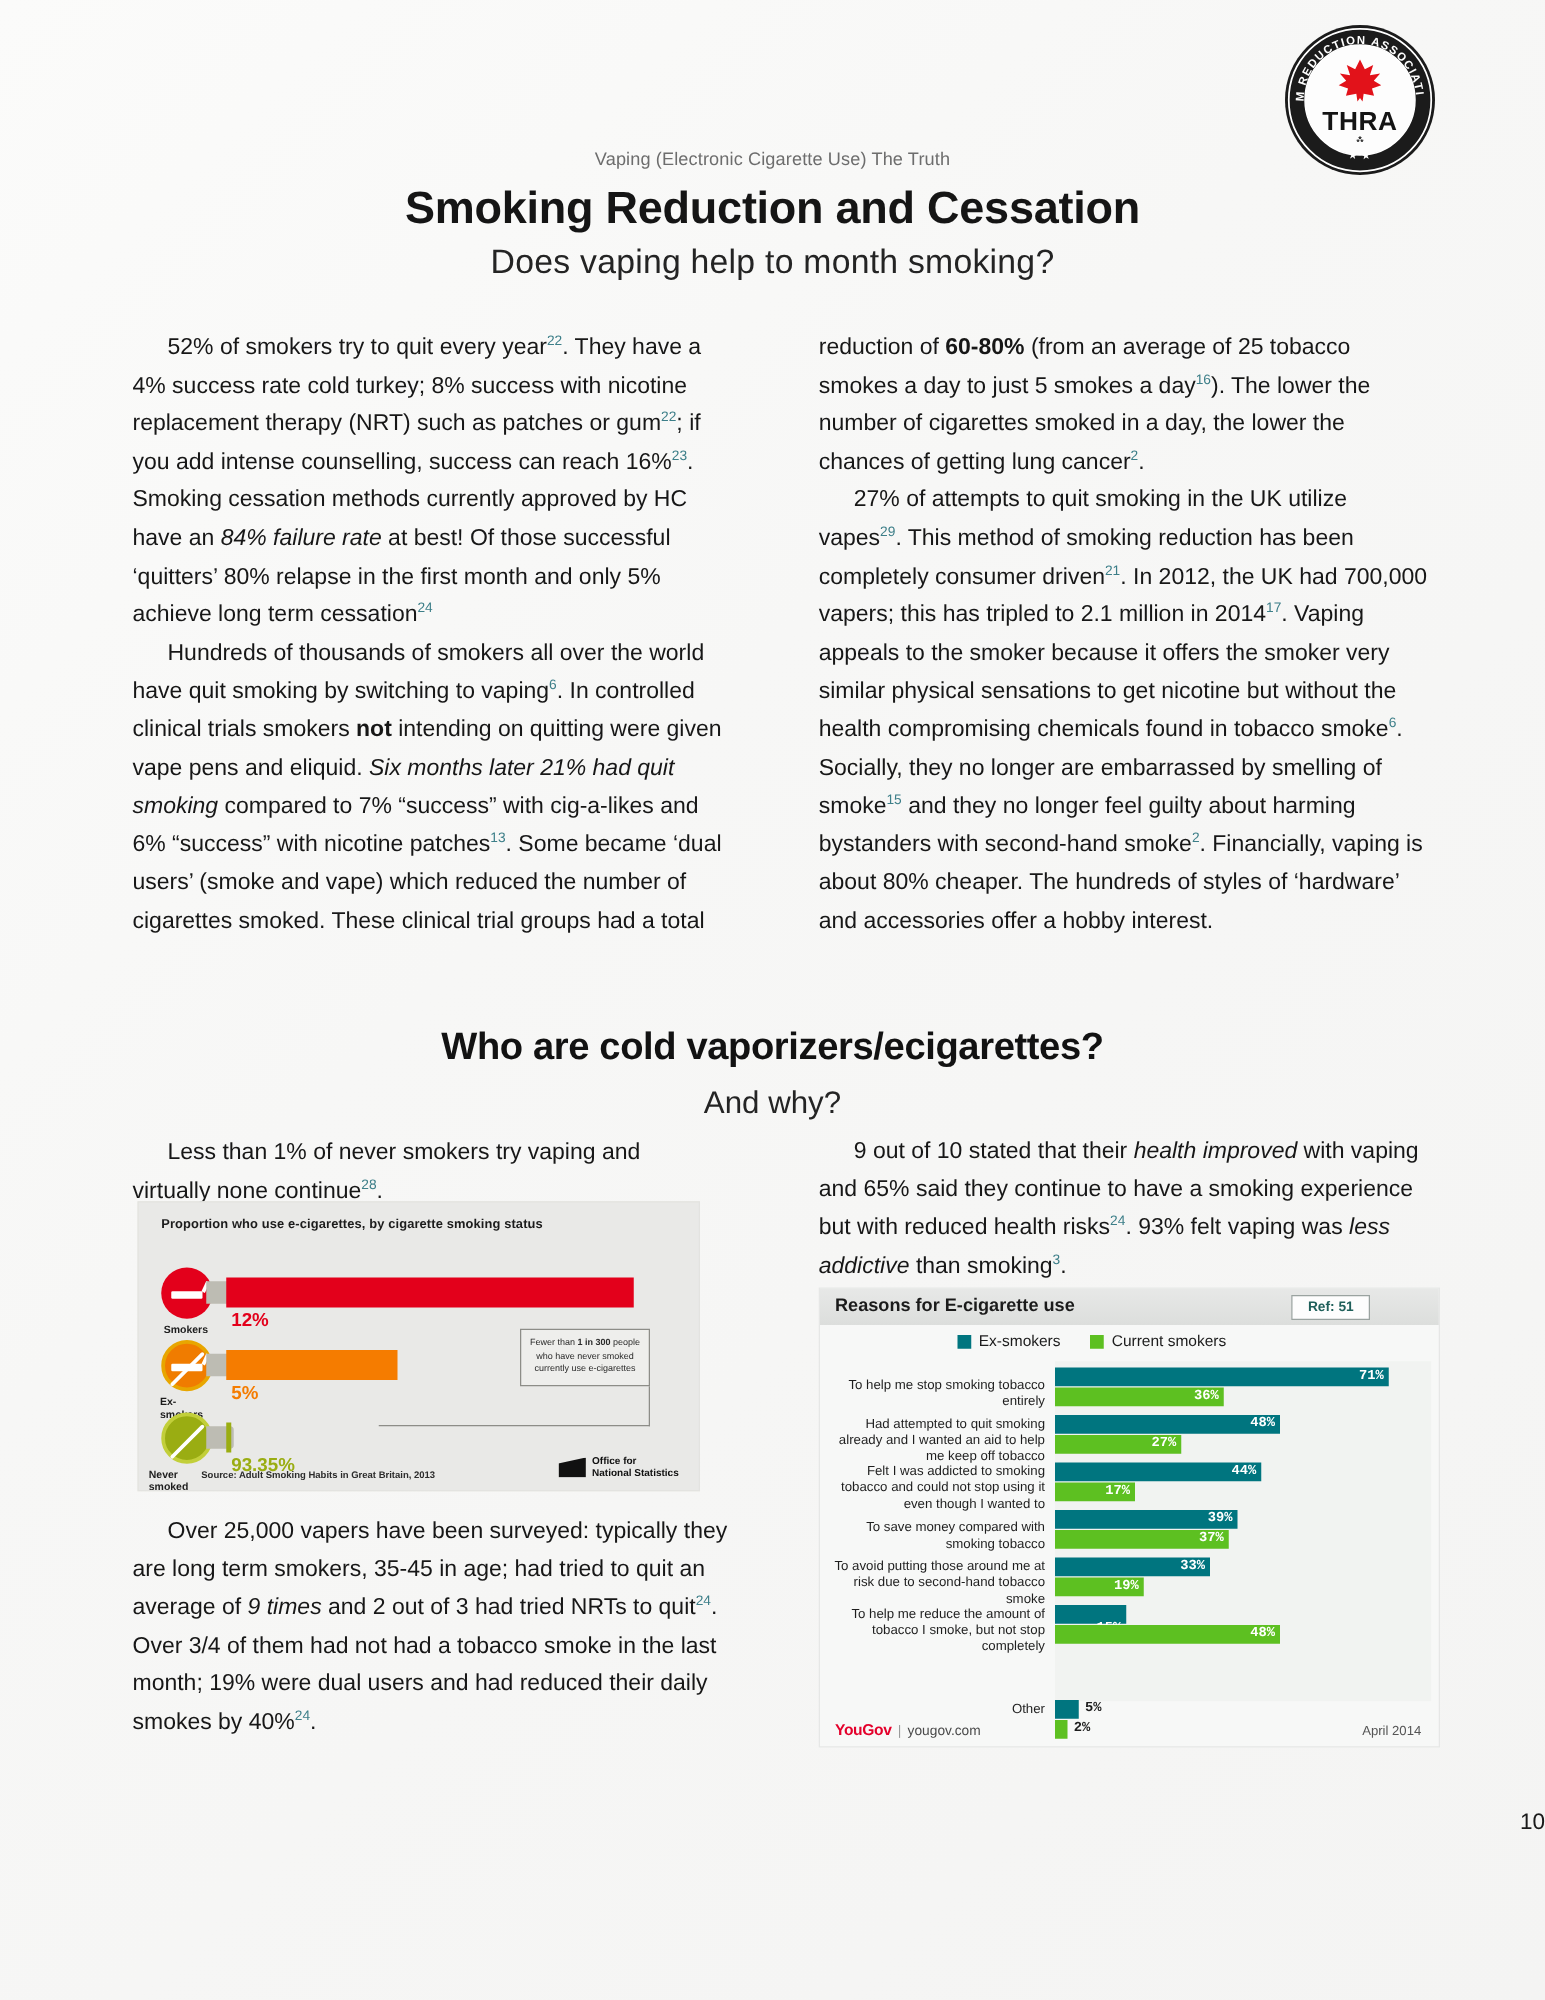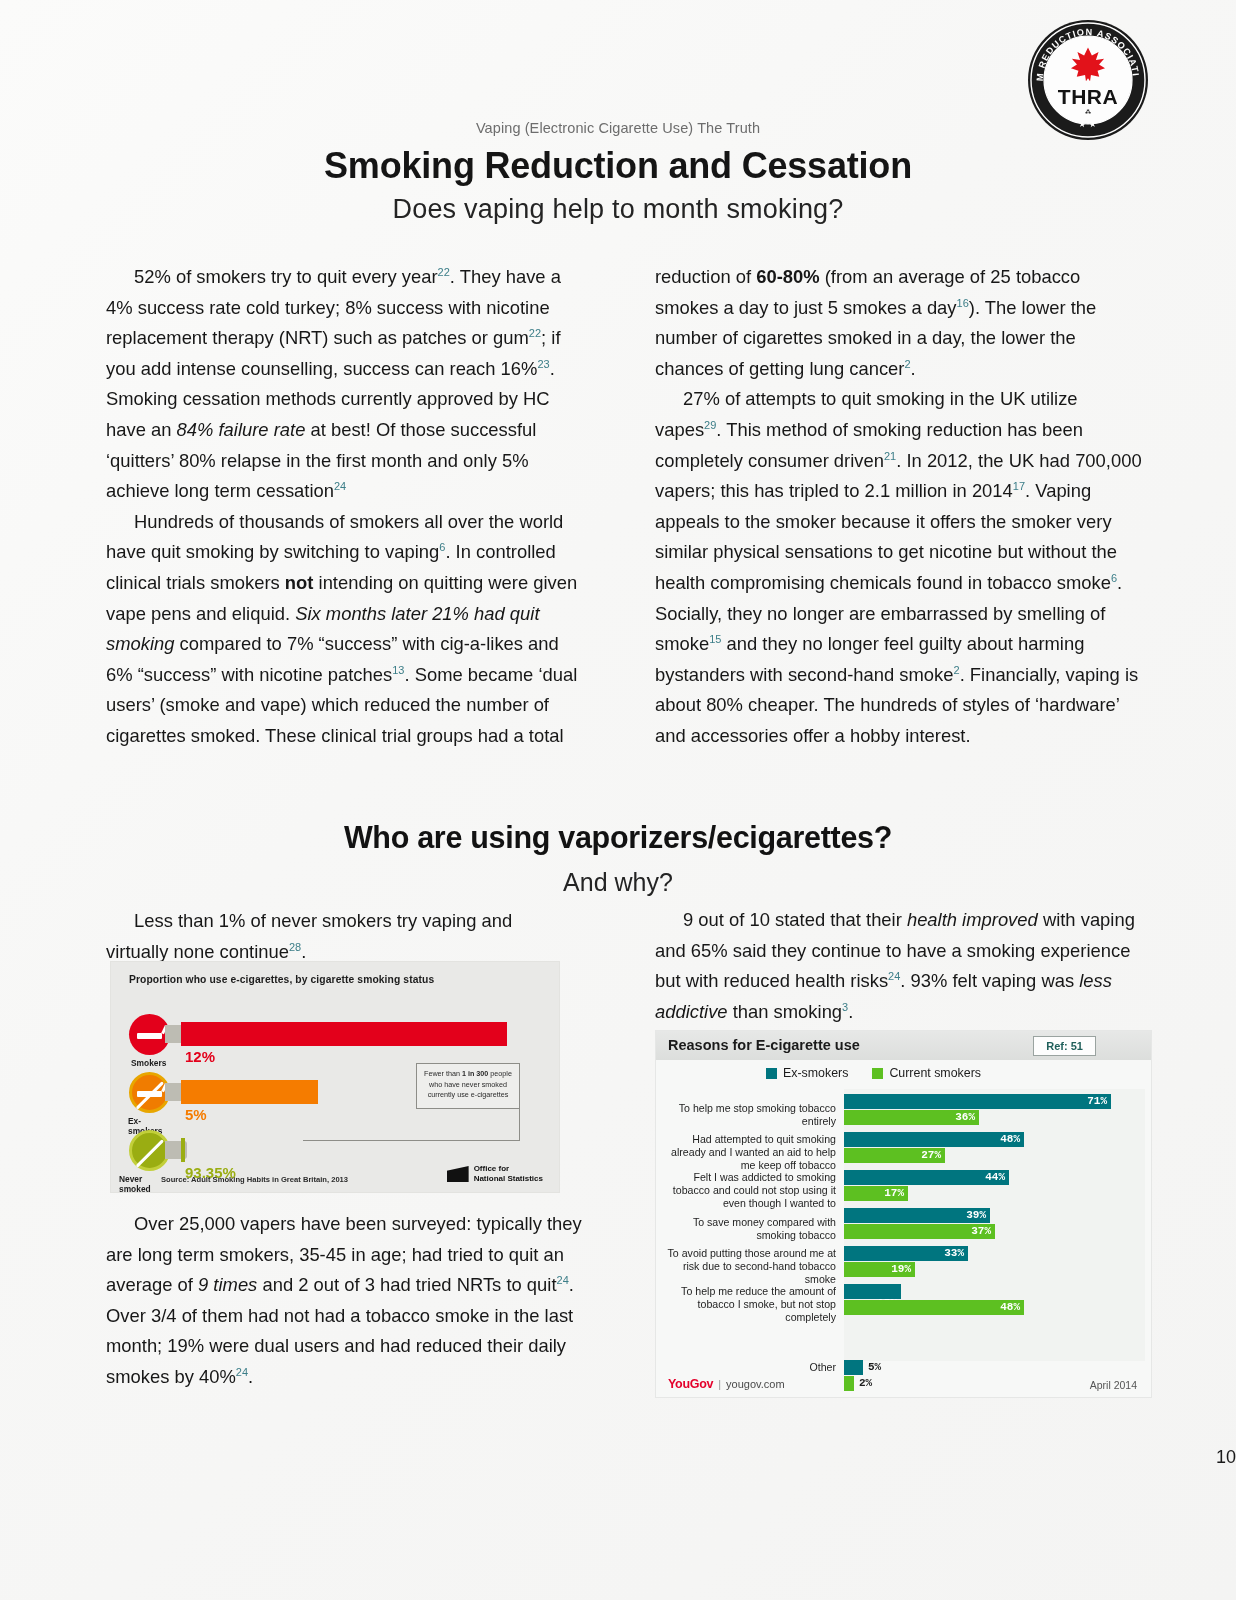--- a/index.html
+++ b/index.html
@@ -251,21 +251,21 @@
   <div class="col col-left">
     <p><span>52% of smokers try to quit every year</span><sup>22</sup><span>. They have a 4% success rate cold turkey; 8% success with nicotine replacement therapy (NRT) such as patches or gum</span><sup>22</sup><span>; if you add intense counselling, success can reach 16%</span><sup>23</sup><span>. Smoking cessation methods currently approved by HC have an </span><i>84% failure rate</i><span> at best! Of those successful ‘quitters’ 80% relapse in the first month and only 5% achieve long term cessation</span><sup>24</sup></p>
     <p><span>Hundreds of thousands of smokers all over the world have quit smoking by switching to vaping</span><sup>6</sup><span>. In controlled clinical trials smokers </span><b>not</b><span> intending on quitting were given vape pens and eliquid. </span><i>Six months later 21% had quit smoking</i><span> compared to 7% “success” with cig-a-likes and 6% “success” with nicotine patches</span><sup>13</sup><span>. Some became ‘dual users’ (smoke and vape) which reduced the number of cigarettes smoked. These clinical trial groups had a total</span></p>
   </div>
 
   <div class="col col-right">
     <p class="cont"><span>reduction of </span><b>60-80%</b><span> (from an average of 25 tobacco smokes a day to just 5 smokes a day</span><sup>16</sup><span>). The lower the number of cigarettes smoked in a day, the lower the chances of getting lung cancer</span><sup>2</sup><span>.</span></p>
     <p><span>27% of attempts to quit smoking in the UK utilize vapes</span><sup>29</sup><span>. This method of smoking reduction has been completely consumer driven</span><sup>21</sup><span>. In 2012, the UK had 700,000 vapers; this has tripled to 2.1 million in 2014</span><sup>17</sup><span>. Vaping appeals to the smoker because it offers the smoker very similar physical sensations to get nicotine but without the health compromising chemicals found in tobacco smoke</span><sup>6</sup><span>. Socially, they no longer are embarrassed by smelling of smoke</span><sup>15</sup><span> and they no longer feel guilty about harming bystanders with second-hand smoke</span><sup>2</sup><span>. Financially, vaping is about 80% cheaper. The hundreds of styles of ‘hardware’ and accessories offer a hobby interest.</span></p>
   </div>
 
-  <div class="title2">Who are using vaporizers/ecigarettes?</div>
+  <div class="title2">Who are cold vaporizers/ecigarettes?</div>
   <div class="subtitle2">And why?</div>
 
   <div class="col col-left2">
     <p><span>Less than 1% of never smokers try vaping and virtually none continue</span><sup>28</sup><span>.</span></p>
   </div>
 
   <div class="col col-right2">
     <p class="cont"><span>9 out of 10 stated that their </span><i>health improved</i><span> with vaping and 65% said they continue to have a smoking experience but with reduced health risks</span><sup>24</sup><span>. 93% felt vaping was </span><i>less addictive</i><span> than smoking</span><sup>3</sup><span>.</span></p>
   </div>
 
@@ -370,21 +370,21 @@
         <div class="ygbar b-cur" style="top:17px; width:64px;">
             <span class="ygval" style="right:4px;">17%</span>
           </div>
       </div>
 
       <div class="ygrow" style="top:118px;height:34px;">
         <div class="ygcat" style="top:9px;">To save money compared with smoking tobacco</div>
         <div class="ygbar b-ex" style="top:1px; width:146px;">
             <span class="ygval" style="right:4px;">39%</span>
           </div>
-        <div class="ygbar b-cur" style="top:17px; width:139px;padding-left:12px;">
+        <div class="ygbar b-cur" style="top:17px; width:139px;">
             <span class="ygval" style="right:4px;">37%</span>
           </div>
       </div>
 
       <div class="ygrow" style="top:156px;height:34px;">
         <div class="ygcat" style="top:2px;">To avoid putting those around me at risk due to second-hand tobacco smoke</div>
         <div class="ygbar b-ex" style="top:1px; width:124px;">
             <span class="ygval" style="right:4px;">33%</span>
           </div>
         <div class="ygbar b-cur" style="top:17px; width:71px;">

